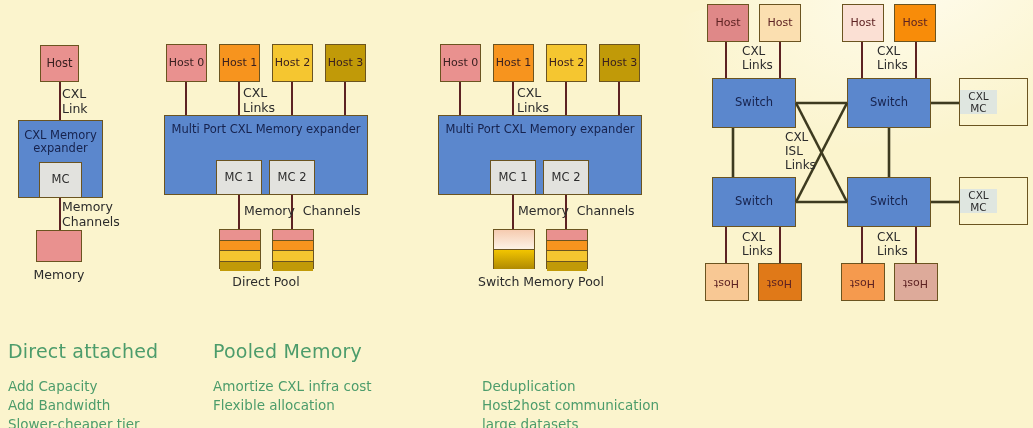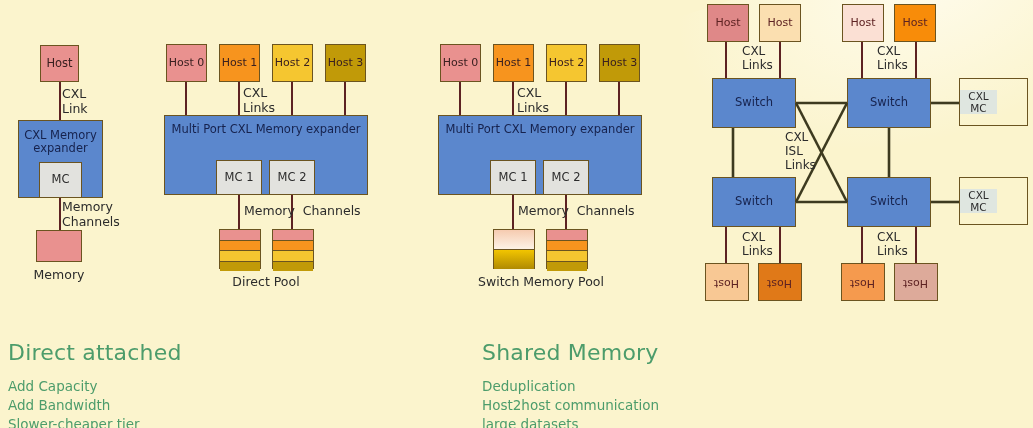--- a/index.html
+++ b/index.html
@@ -17,21 +17,21 @@
   }
   .box{position:absolute;box-sizing:border-box;border:1.4px solid #6b5420;
        display:flex;align-items:center;justify-content:center;
        text-align:center;line-height:1.15;}
   .lbl{position:absolute;color:#2b2b2b;text-align:center;line-height:1.18;white-space:pre;}
   .line{position:absolute;background:#5d2222;}
   .vline{width:2.4px;}
   .blue{background:#5b87cd;color:#16224d;}
   .gray{background:#e2e2de;color:#2b2b2b;}
   .salmon{background:#e9918f;}
-  .sec-title{position:absolute;color:#4c9c6b;font-size:22px;letter-spacing:.2px;white-space:nowrap;}
+  .sec-title{position:absolute;color:#4c9c6b;font-size:19px;letter-spacing:.2px;white-space:nowrap;}
   .sec-body{position:absolute;color:#4c9c6b;font-size:13.5px;line-height:1.42;white-space:pre;}
   .flip{transform:rotate(180deg);}
   svg.mesh{position:absolute;left:0;top:0;overflow:visible;pointer-events:none;}
 </style>
 </head>
 <body>
 
 <div id="root">
   <div class="glow"></div>
 
@@ -205,19 +205,21 @@
     <div class="box" style="left:894px;top:263px;width:44px;height:38px;background:#ddaa9a;">
       <span class="flip" style="font-size:11px;color:#5d2222;">Host</span>
     </div>
   </div>
 
   <div class="sec-title" style="left:8px;top:340px;">Direct attached</div>
   <div class="sec-body" style="left:8px;top:377px;">Add Capacity
 Add Bandwidth
 Slower-cheaper tier</div>
 
-
-  <div class="sec-title" style="left:482px;top:340px;">Shared Memory</div>
+  <div class="sec-title" style="left:213px;top:340px;">Pooled Memory</div>
+  <div class="sec-body" style="left:213px;top:377px;">Amortize CXL infra cost
+Flexible allocation</div>
+
   <div class="sec-body" style="left:482px;top:377px;">Deduplication
 Host2host communication
 large datasets</div>
 
 </div>
 
 </body></html>

